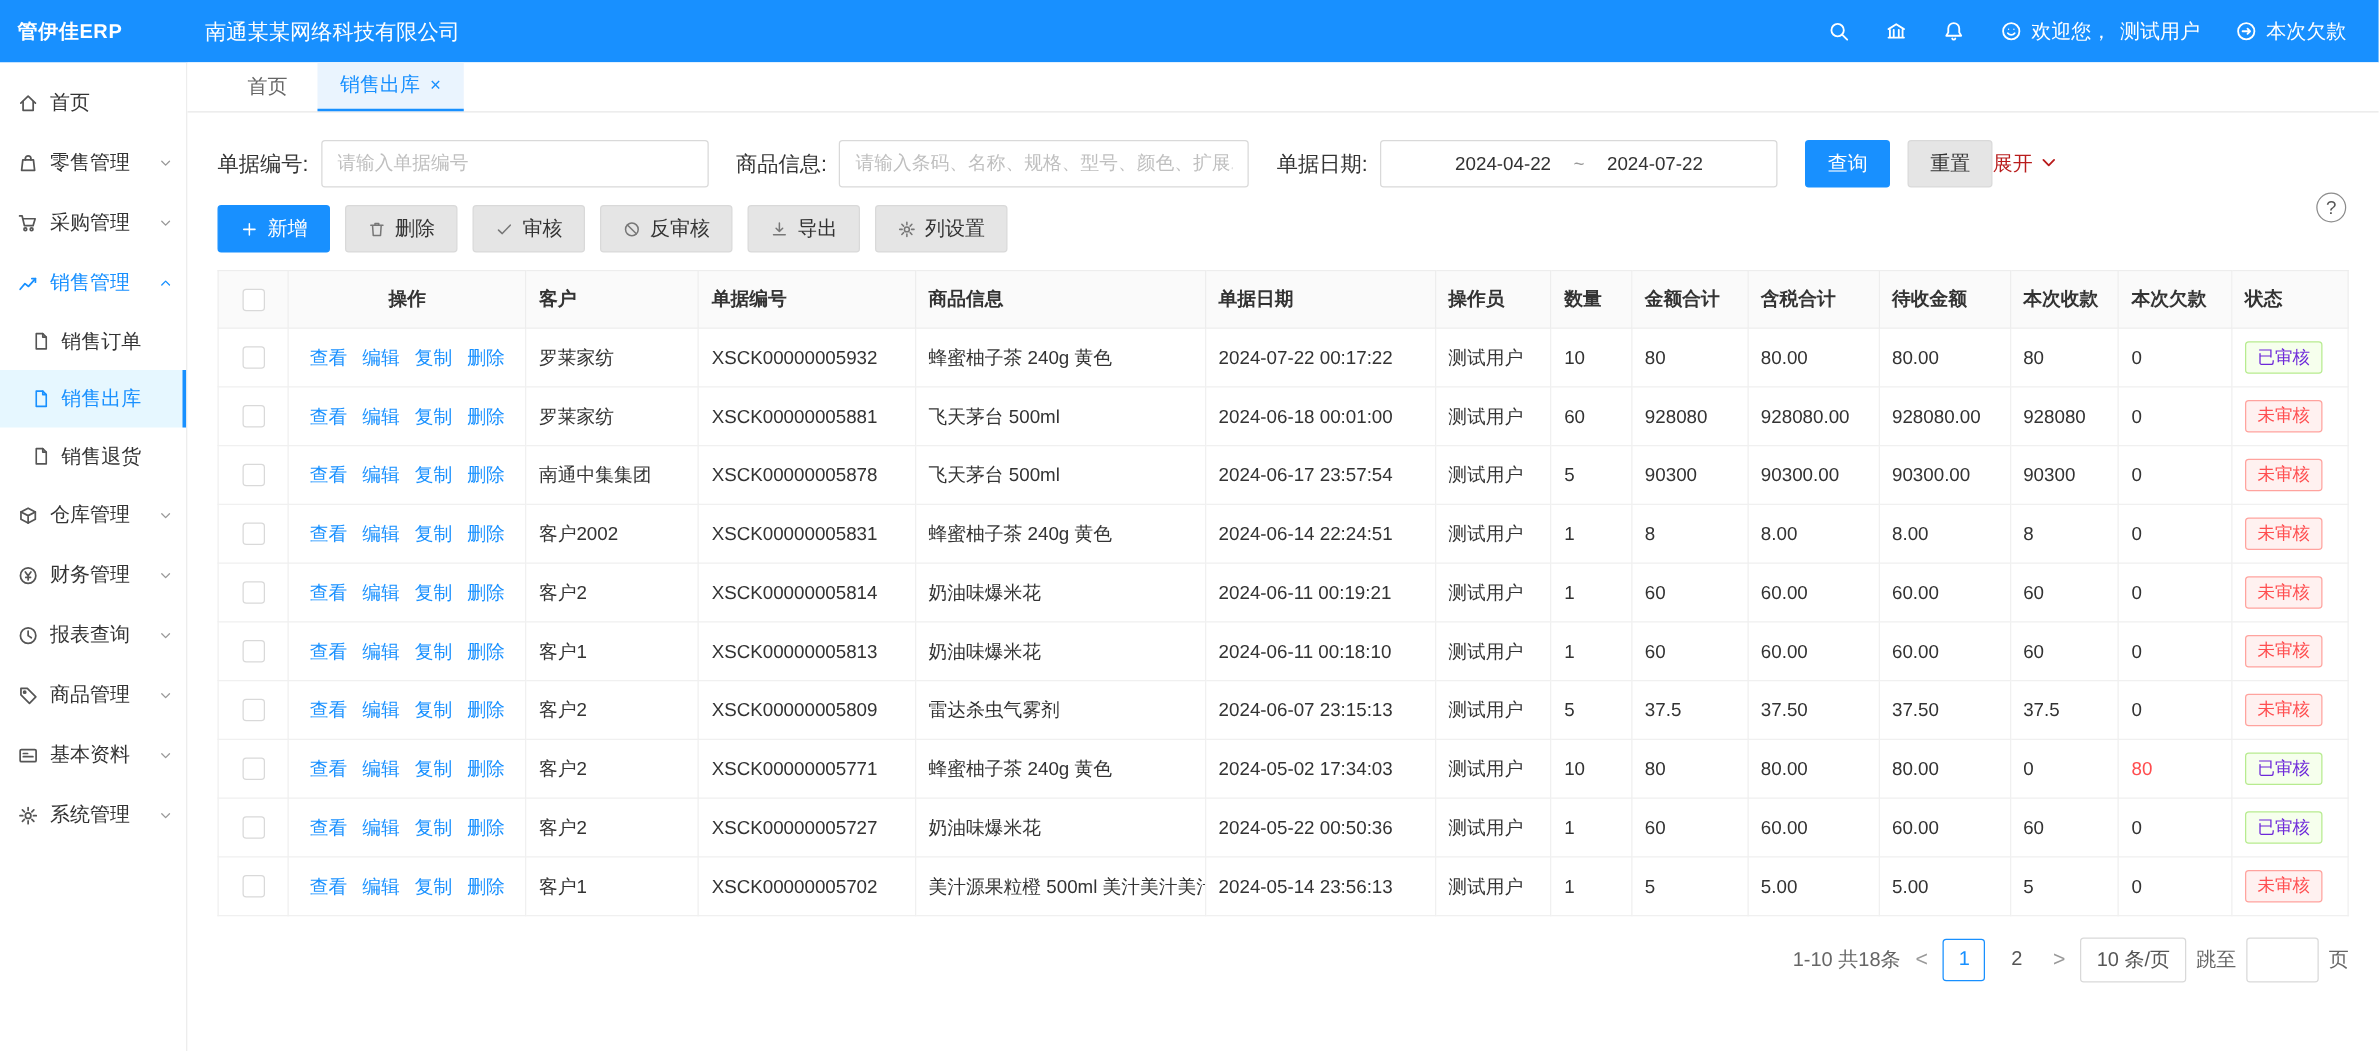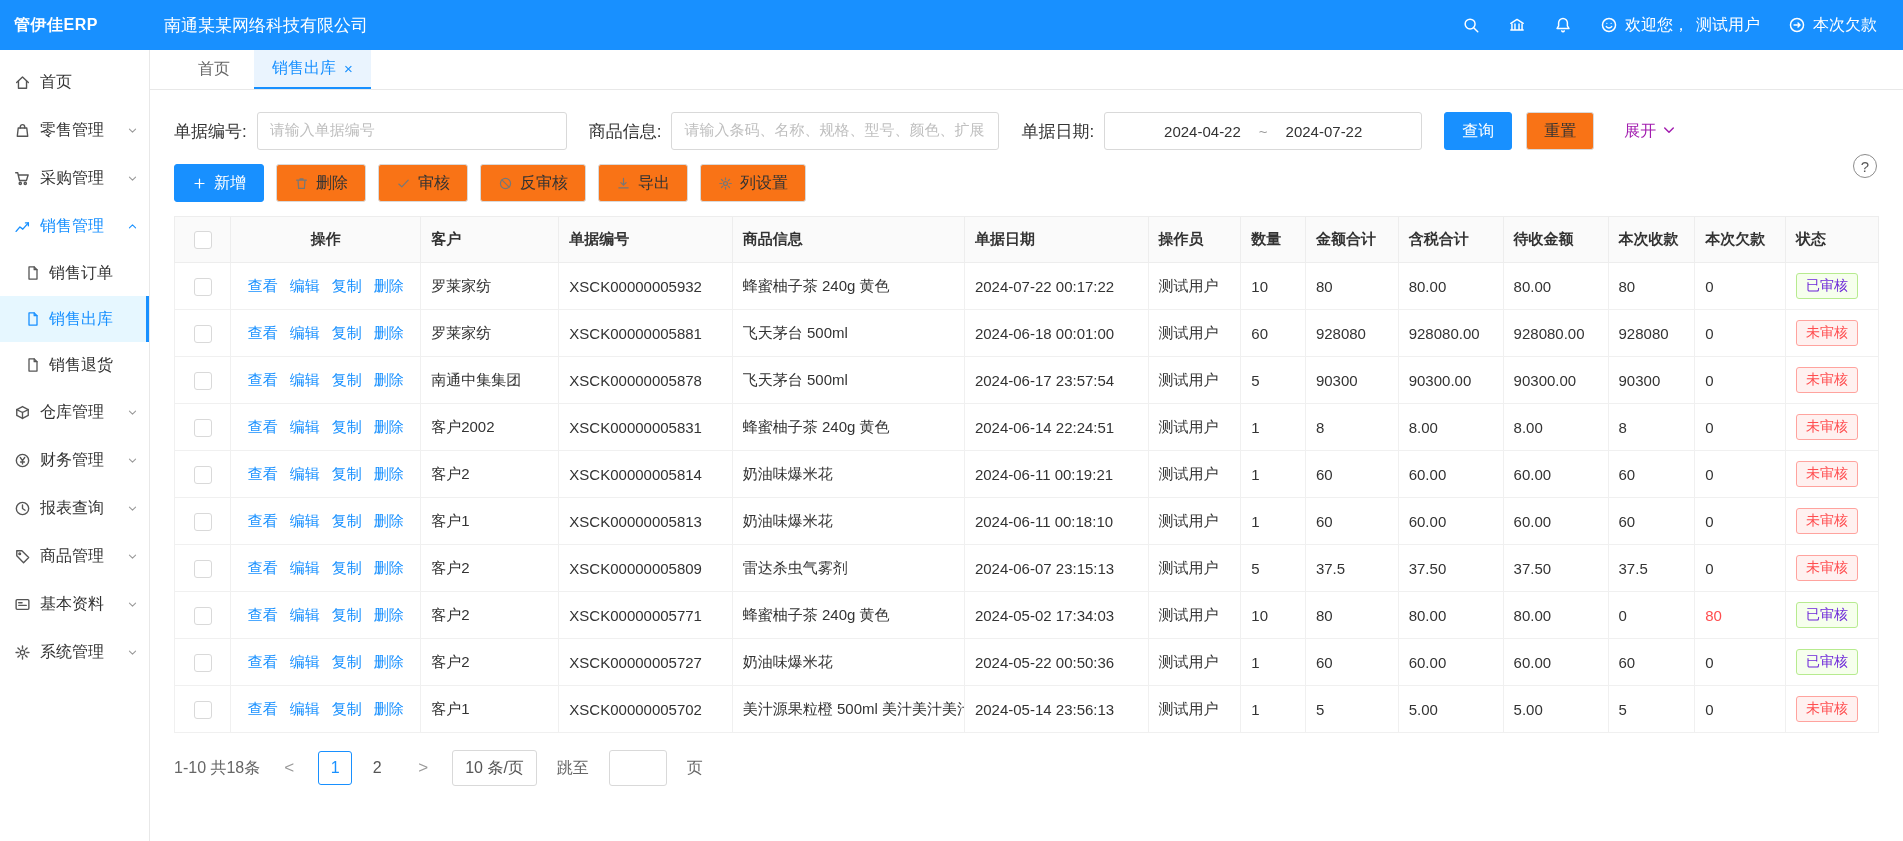--- a/index.html
+++ b/index.html
@@ -33,53 +33,53 @@
   .tabbar { height:40px; border-bottom:1px solid #e8e8e8; display:flex; align-items:stretch; padding-left:30px; gap:6px; background:#fff; }
   .tab { display:flex; align-items:center; gap:8px; padding:0 18px; font-size:16px; color:#666; cursor:pointer; }
   .tab.active { color:#1890ff; background:#eaf4fe; border-bottom:2px solid #1890ff; }
   .tab-close { font-size:15px; color:#1890ff; cursor:pointer; line-height:1; }
 
   
   .content { flex:1; padding:0 24px; position:relative; }
 
   .filter-row { display:flex; align-items:center; margin-top:22px; }
   .f-label { font-size:17px; color:#333; margin-right:10px; white-space:nowrap; }
-  .f-input { height:38px; border:1px solid #d9d9d9; border-radius:3px; padding:0 12px; font-size:15px; color:#333; outline:none; font-family:Liberation Mono, monospace; }
+  .f-input { height:38px; border:1px solid #d9d9d9; border-radius:3px; padding:0 12px; font-size:15px; color:#333; outline:none; font-family:Liberation Serif, serif; }
   .f-input::placeholder { color:#bfbfbf; }
   .w-billno { width:310px; }
   .w-product { width:328px; }
   .ml18 { margin-left:22px; }
   .date-range { width:318px; height:38px; border:1px solid #d9d9d9; border-radius:3px; display:flex; align-items:center; justify-content:center; gap:18px; font-size:15px; color:#333; cursor:pointer; }
   .date-sep { color:#999; }
-  .btn { height:38px; padding:0 17px; border:1px solid #d9d9d9; border-radius:3px; background:#f97316; color:#333; font-size:16px; display:inline-flex; align-items:center; gap:7px; cursor:pointer; font-family:inherit; }
+  .btn { height:38px; padding:0 17px; border:1px solid #d9d9d9; border-radius:3px; background:#e5e5e5; color:#333; font-size:16px; display:inline-flex; align-items:center; gap:7px; cursor:pointer; font-family:inherit; }
   .btn .b-icon { color:#777; display:flex; }
   .btn.primary { background:#1890ff; border-color:#1890ff; color:#fff; }
   .btn.primary .b-icon { color:#fff; }
-  .expand-link { margin-left:30px; color:#a21caf; font-size:16px; display:inline-flex; gap:4px; cursor:pointer; text-decoration:none; }
+  .expand-link { margin-left:0; color:#b91c1c; font-size:16px; display:inline-flex; gap:4px; cursor:pointer; text-decoration:none; }
   .expand-link .cv { display:flex; }
 
   .toolbar { display:flex; align-items:center; gap:12px; margin-top:14px; }
   .help-circle { position:absolute; right:26px; top:64px; width:24px; height:24px; border:1px solid #8c8c8c; border-radius:50%; color:#595959; font-size:15px; display:flex; align-items:center; justify-content:center; cursor:pointer; background:#fff; }
 
   
   .table-wrap { margin-top:14px; }
   table { width:100%; border-collapse:collapse; table-layout:fixed; font-size:15px; }
   th { height:46px; background:#fafafa; font-weight:bold; color:#333; text-align:left; padding:0 10px; border:1px solid #ededed; white-space:nowrap; overflow:hidden; }
   td { height:47px; padding:0 10px; border:1px solid #f0f0f0; color:#333; white-space:nowrap; overflow:hidden; background:#fff; }
   .c-center { text-align:center; }
   .checkbox { width:18px; height:18px; border:1px solid #d9d9d9; border-radius:3px; background:#fff; display:inline-block; vertical-align:middle; cursor:pointer; }
   .c-actions { text-align:center; }
   .lnk { color:#1890ff; text-decoration:none; cursor:pointer; margin:0 6px; }
   .badge { display:inline-block; padding:3px 9px; font-size:14px; border-radius:3px; line-height:1.25; }
   .badge.approved { color:#6d28d9; background:#f6ffed; border:1px solid #b7eb8f; }
   .badge.pending { color:#ff4d4f; background:#fff1f0; border:1px solid #ffa39e; }
   td.red { color:#ff4d4f; }
 
   
-  .pagination { display:flex; align-items:center; gap:20px; margin-top:17px; color:#666; font-size:16px; }
+  .pagination { display:flex; justify-content:flex-end; align-items:center; gap:8px; margin-top:17px; color:#666; font-size:16px; }
   .pg-arrow { color:#999; cursor:pointer; padding:0 4px; font-size:17px; }
   .pg-num { min-width:34px; height:34px; display:inline-flex; align-items:center; justify-content:center; border-radius:3px; cursor:pointer; color:#555; }
   .pg-num.active { border:1px solid #1890ff; color:#1890ff; background:#fff; }
   .pg-size { height:36px; border:1px solid #d9d9d9; border-radius:3px; display:inline-flex; align-items:center; padding:0 12px; color:#555; cursor:pointer; background:#fff; }
   .pg-jump-input { width:58px; height:36px; border:1px solid #d9d9d9; border-radius:3px; outline:none; padding:0 8px; font-size:15px; font-family:inherit; }
 </style>
 </head>
 <body>
 
 <div class="app">

